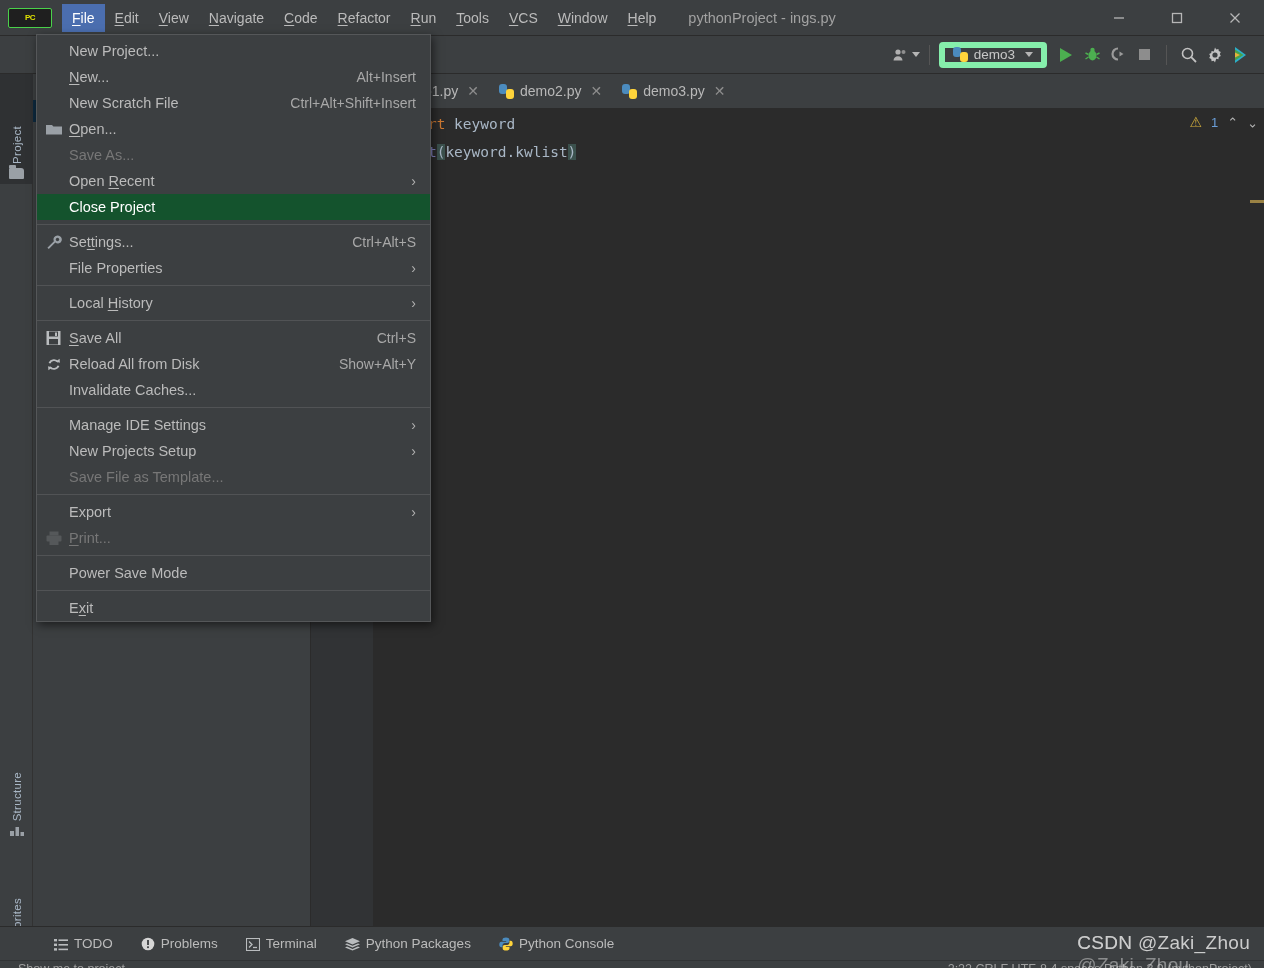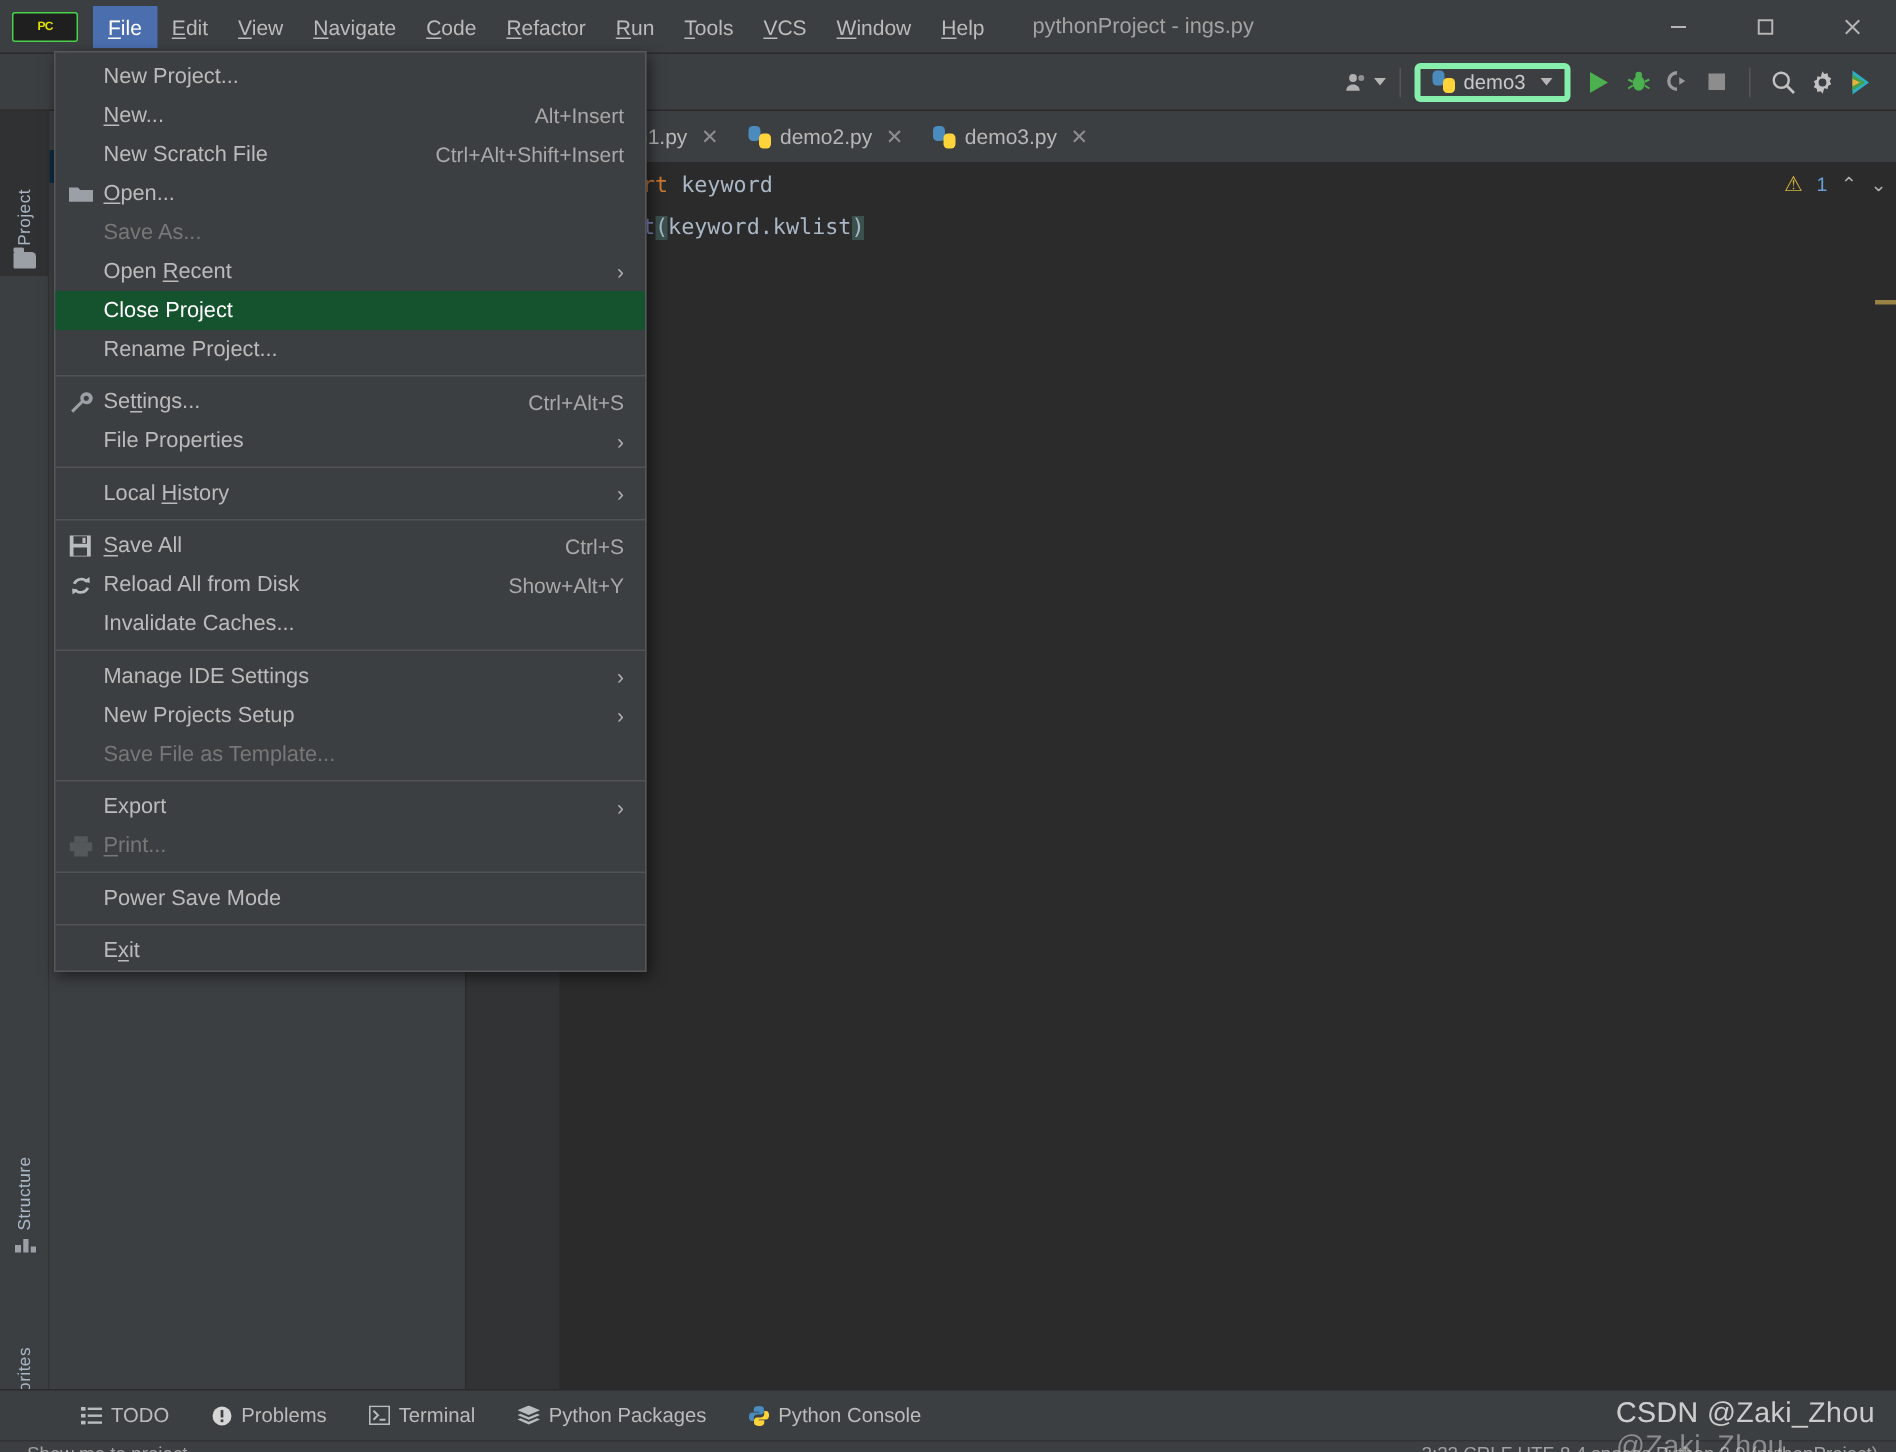--- a/index.html
+++ b/index.html
@@ -48,21 +48,21 @@
     background: #3c3f41; border-bottom: 1px solid #2b2b2b;
     display: flex; align-items: center; justify-content: flex-end;
   }
   .tb-sep { width: 1px; height: 20px; background: #555; margin: 0 9px; }
   .tb-icon {
     width: 26px; height: 26px; display: flex; align-items: center;
     justify-content: center; color: #b0b0b0;
   }
   .run-config {
     display: flex; align-items: center; gap: 6px;
-    border: 4px solid #86efac; border-radius: 4px;
+    border: 6px solid #86efac; border-radius: 4px;
     height: 26px; padding: 0 8px; color: #c8c8c8; font-size: 13.5px;
     margin-right: 6px;
   }
   .caret-down {
     width: 0; height: 0; border-left: 4px solid transparent;
     border-right: 4px solid transparent; border-top: 5px solid #b5b5b5;
   }
   .pyicon {
     width: 15px; height: 15px; position: relative; flex: none;
     display: inline-block;
@@ -182,21 +182,21 @@
     background: #9a8244;
   }
 
   
   .bottom-bar {
     position: absolute; left: 0; top: 926px; width: 1264px; height: 34px;
     background: #3c3f41; border-top: 1px solid #2b2b2b;
     display: flex; align-items: center;
   }
   .bw-item {
-    display: flex; align-items: center; gap: 6px; padding: 0 14px;
+    display: flex; align-items: flex-end; gap: 6px; padding: 0 14px;
     color: #bbbbbb; font-size: 13.5px; white-space: nowrap;
   }
   .status-bar {
     position: absolute; left: 0; top: 960px; width: 1264px; height: 8px;
     background: #3c3f41; border-top: 1px solid #313335;
     color: #a1a1a1; font-size: 12.5px; overflow: hidden;
   }
   .status-left { position: absolute; left: 18px; top: 1px; white-space: nowrap; }
   .status-right { position: absolute; right: 12px; top: 1px; white-space: nowrap; }
 
@@ -512,23 +512,20 @@
       <div class="mrow dis">
         <span>Save As...</span>
       </div>
       <div class="mrow">
         <span>Open <u>R</u>ecent</span>
         <span class="arrow">›</span>
       </div>
       <div class="mrow hl">
         <span>Close Project</span>
       </div>
-      <div class="mrow">
-        <span>Rename Project...</span>
-      </div>
       <div class="msep"></div>
       <div class="mrow">
         <span class="mico">
           <svg width="16" height="16" viewBox="0 0 16 16">
             <path d="M11.5 1a4 4 0 0 0-3.6 5.7L1.4 13.2l1.4 1.4 6.5-6.5A4 4 0 1 0 11.5 1z" fill="#9aa0a6"></path>
             <circle cx="11.5" cy="5" r="1.7" fill="#3c3f41"></circle>
           </svg>
         </span>
         <span>Se<u>tt</u>ings...</span>
         <span class="sc">Ctrl+Alt+S</span>

